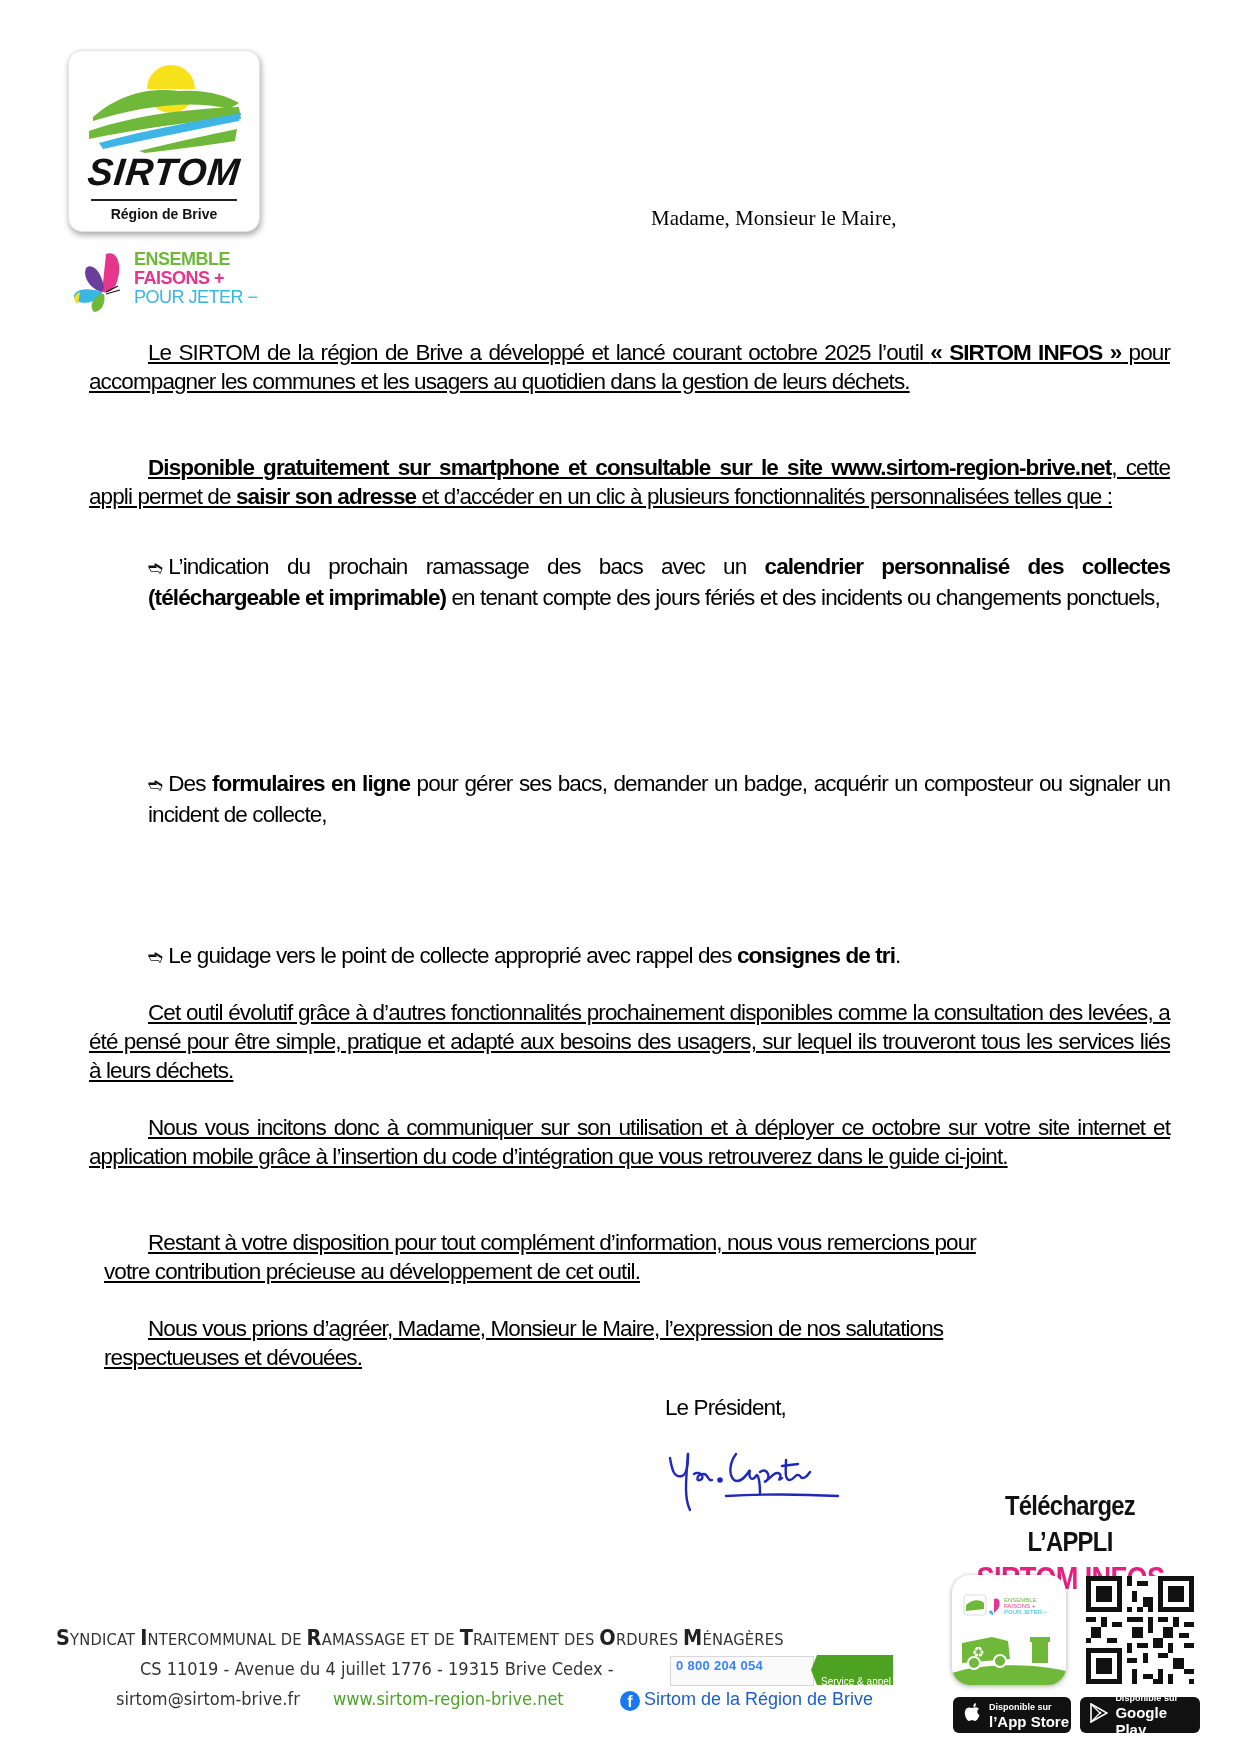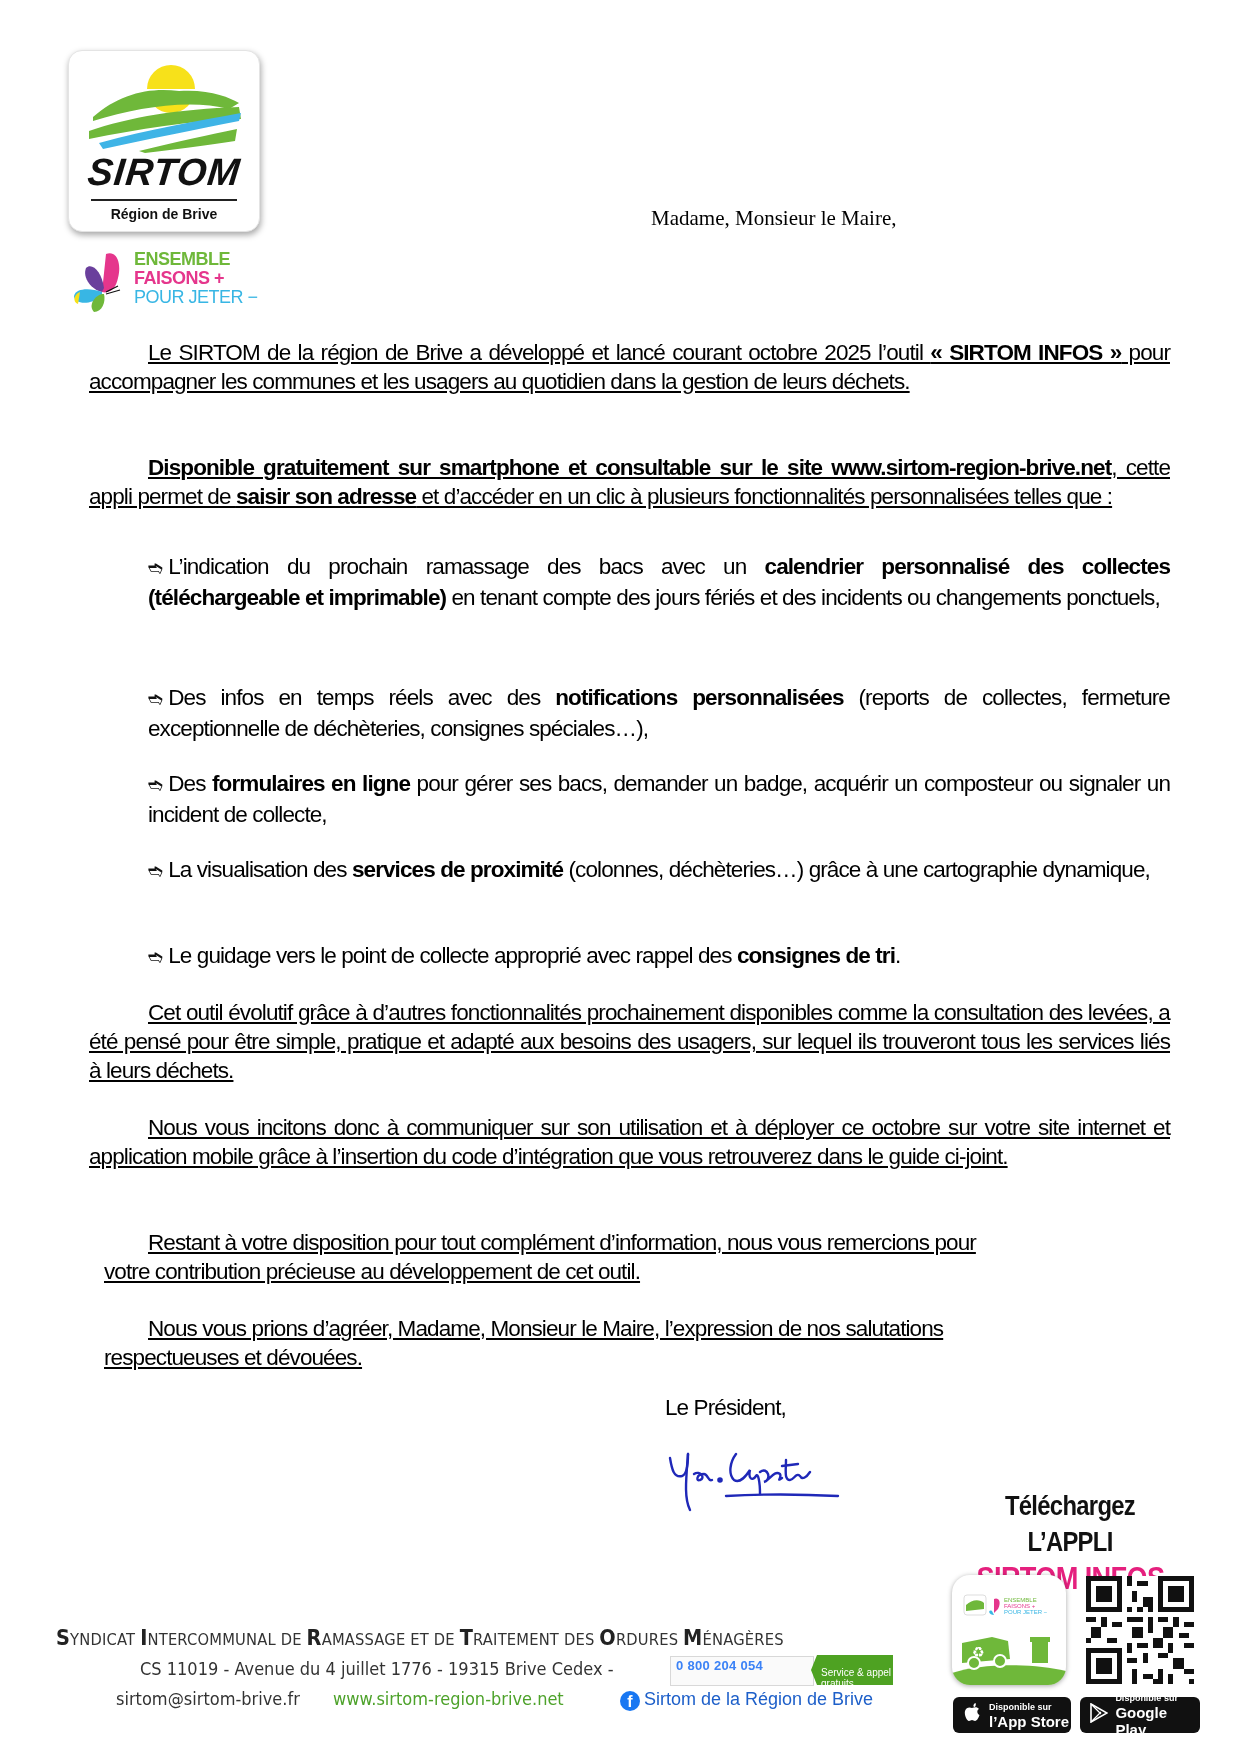--- a/index.html
+++ b/index.html
@@ -48,21 +48,21 @@
   .store-btn .big { font-size: 15px; display: block; line-height: 17px; }
   .appstore { left: 953px; width: 118px; }
   .gplay { left: 1080px; width: 120px; }
 
   
   .footer-title { position: absolute; left: 56px; top: 1626px; font-family: "DejaVu Sans", sans-serif; font-size: 16px; color: #333; letter-spacing: 0.2px; transform: scaleX(0.92); transform-origin: left top; white-space: nowrap; }
   .footer-title .cap { font-size: 21px; font-weight: bold; color: #222; }
   .footer-addr { position: absolute; left: 140px; top: 1658px; font-family: "DejaVu Sans", sans-serif; font-size: 18px; color: #333; transform: scaleX(0.9); transform-origin: left top; white-space: nowrap; }
   .phone-box { position: absolute; left: 670px; top: 1656px; width: 142px; height: 28px; border: 1px solid #d8d8d8; background: #fafafa; }
   .phone-num { position: absolute; left: 676px; top: 1658px; font-weight: bold; font-size: 13px; color: #3b82f6; letter-spacing: 0.3px; }
-  .phone-badge { position: absolute; left: 811px; top: 1655px; width: 82px; height: 30px; background: #4ea222; color: #fff; font-size: 10px; line-height: 11px; padding: 12px 0 0 10px; box-sizing: border-box; clip-path: polygon(6px 0, 100% 0, 100% 100%, 6px 100%, 0 50%); }
+  .phone-badge { position: absolute; left: 811px; top: 1655px; width: 82px; height: 30px; background: #4ea222; color: #fff; font-size: 10px; line-height: 11px; padding: 21px 0 0 10px; box-sizing: border-box; clip-path: polygon(6px 0, 100% 0, 100% 100%, 6px 100%, 0 50%); }
   .footer-email { position: absolute; left: 116px; top: 1688px; font-family: "DejaVu Sans", sans-serif; font-size: 18px; color: #333; transform: scaleX(0.9); transform-origin: left top; white-space: nowrap; }
   .footer-web { position: absolute; left: 333px; top: 1688px; font-family: "DejaVu Sans", sans-serif; font-size: 18px; color: #4da22a; transform: scaleX(0.9); transform-origin: left top; white-space: nowrap; }
   .fb-icon { position: absolute; left: 620px; top: 1691px; width: 20px; height: 20px; border-radius: 50%; background: #1877f2; color: #fff; font-weight: bold; font-size: 16px; text-align: center; line-height: 22px; font-family: "Liberation Sans", sans-serif; }
   .fb-text { position: absolute; left: 644px; top: 1689px; font-size: 18px; color: #1d5fc9; }
 </style>
 </head>
 <body>
 
 <div class="logo-card">
   <svg width="170" height="95" viewBox="0 0 170 95">
@@ -102,31 +102,25 @@
   </div>
 
   <div class="p indent" style="top:115px;">
     <b>Disponible gratuitement sur smartphone et consultable sur le site www.sirtom-region-brive.net</b><span>, cette appli permet de </span><b>saisir son adresse</b><span> et d’accéder en un clic à plusieurs fonctionnalités personnalisées telles que :</span>
   </div>
 
   <div class="bullet" style="top:214px;">
     <span class="arrow">➬</span><span>L’indication du prochain ramassage des bacs avec un </span><b>calendrier personnalisé des collectes (téléchargeable et imprimable)</b><span> en tenant compte des jours fériés et des incidents ou changements ponctuels,</span>
   </div>
 
-  <div class="bullet" style="top:345px;">
-    <span class="arrow"> ➬</span><span>Des infos en temps réels avec des </span><b>notifications personnalisées</b><span> (reports de collectes, fermeture exceptionnelle de déchèteries, consignes spéciales…),</span>
-  </div>
 
   <div class="bullet" style="top:431px;">
     <span class="arrow">➬</span><span>Des </span><b>formulaires en ligne</b><span> pour gérer ses bacs, demander un badge, acquérir un composteur ou signaler un incident de collecte,</span>
   </div>
 
-  <div class="bullet" style="top:517px;">
-    <span class="arrow">➬</span><span>La visualisation des </span><b>services de proximité</b><span> (colonnes, déchèteries…) grâce à une cartographie dynamique,</span>
-  </div>
 
   <div class="bullet p-left" style="top:603px;">
     <span class="arrow">➬</span><span>Le guidage vers le point de collecte approprié avec rappel des </span><b>consignes de tri</b><span>.</span>
   </div>
 
   <div class="p indent" style="top:660px;">Cet outil évolutif grâce à d’autres fonctionnalités prochainement disponibles comme la consultation des levées, a été pensé pour être simple, pratique et adapté aux besoins des usagers, sur lequel ils trouveront tous les services liés à leurs déchets.</div>
 
   <div class="p indent" style="top:775px;">Nous vous incitons donc à communiquer sur son utilisation et à déployer ce octobre sur votre site internet et application mobile grâce à l’insertion du code d’intégration que vous retrouverez dans le guide ci-joint.</div>
 
   <div class="p p-left" style="top:890px; left:59px;">Restant à votre disposition pour tout complément d’information, nous vous remercions pour</div>

